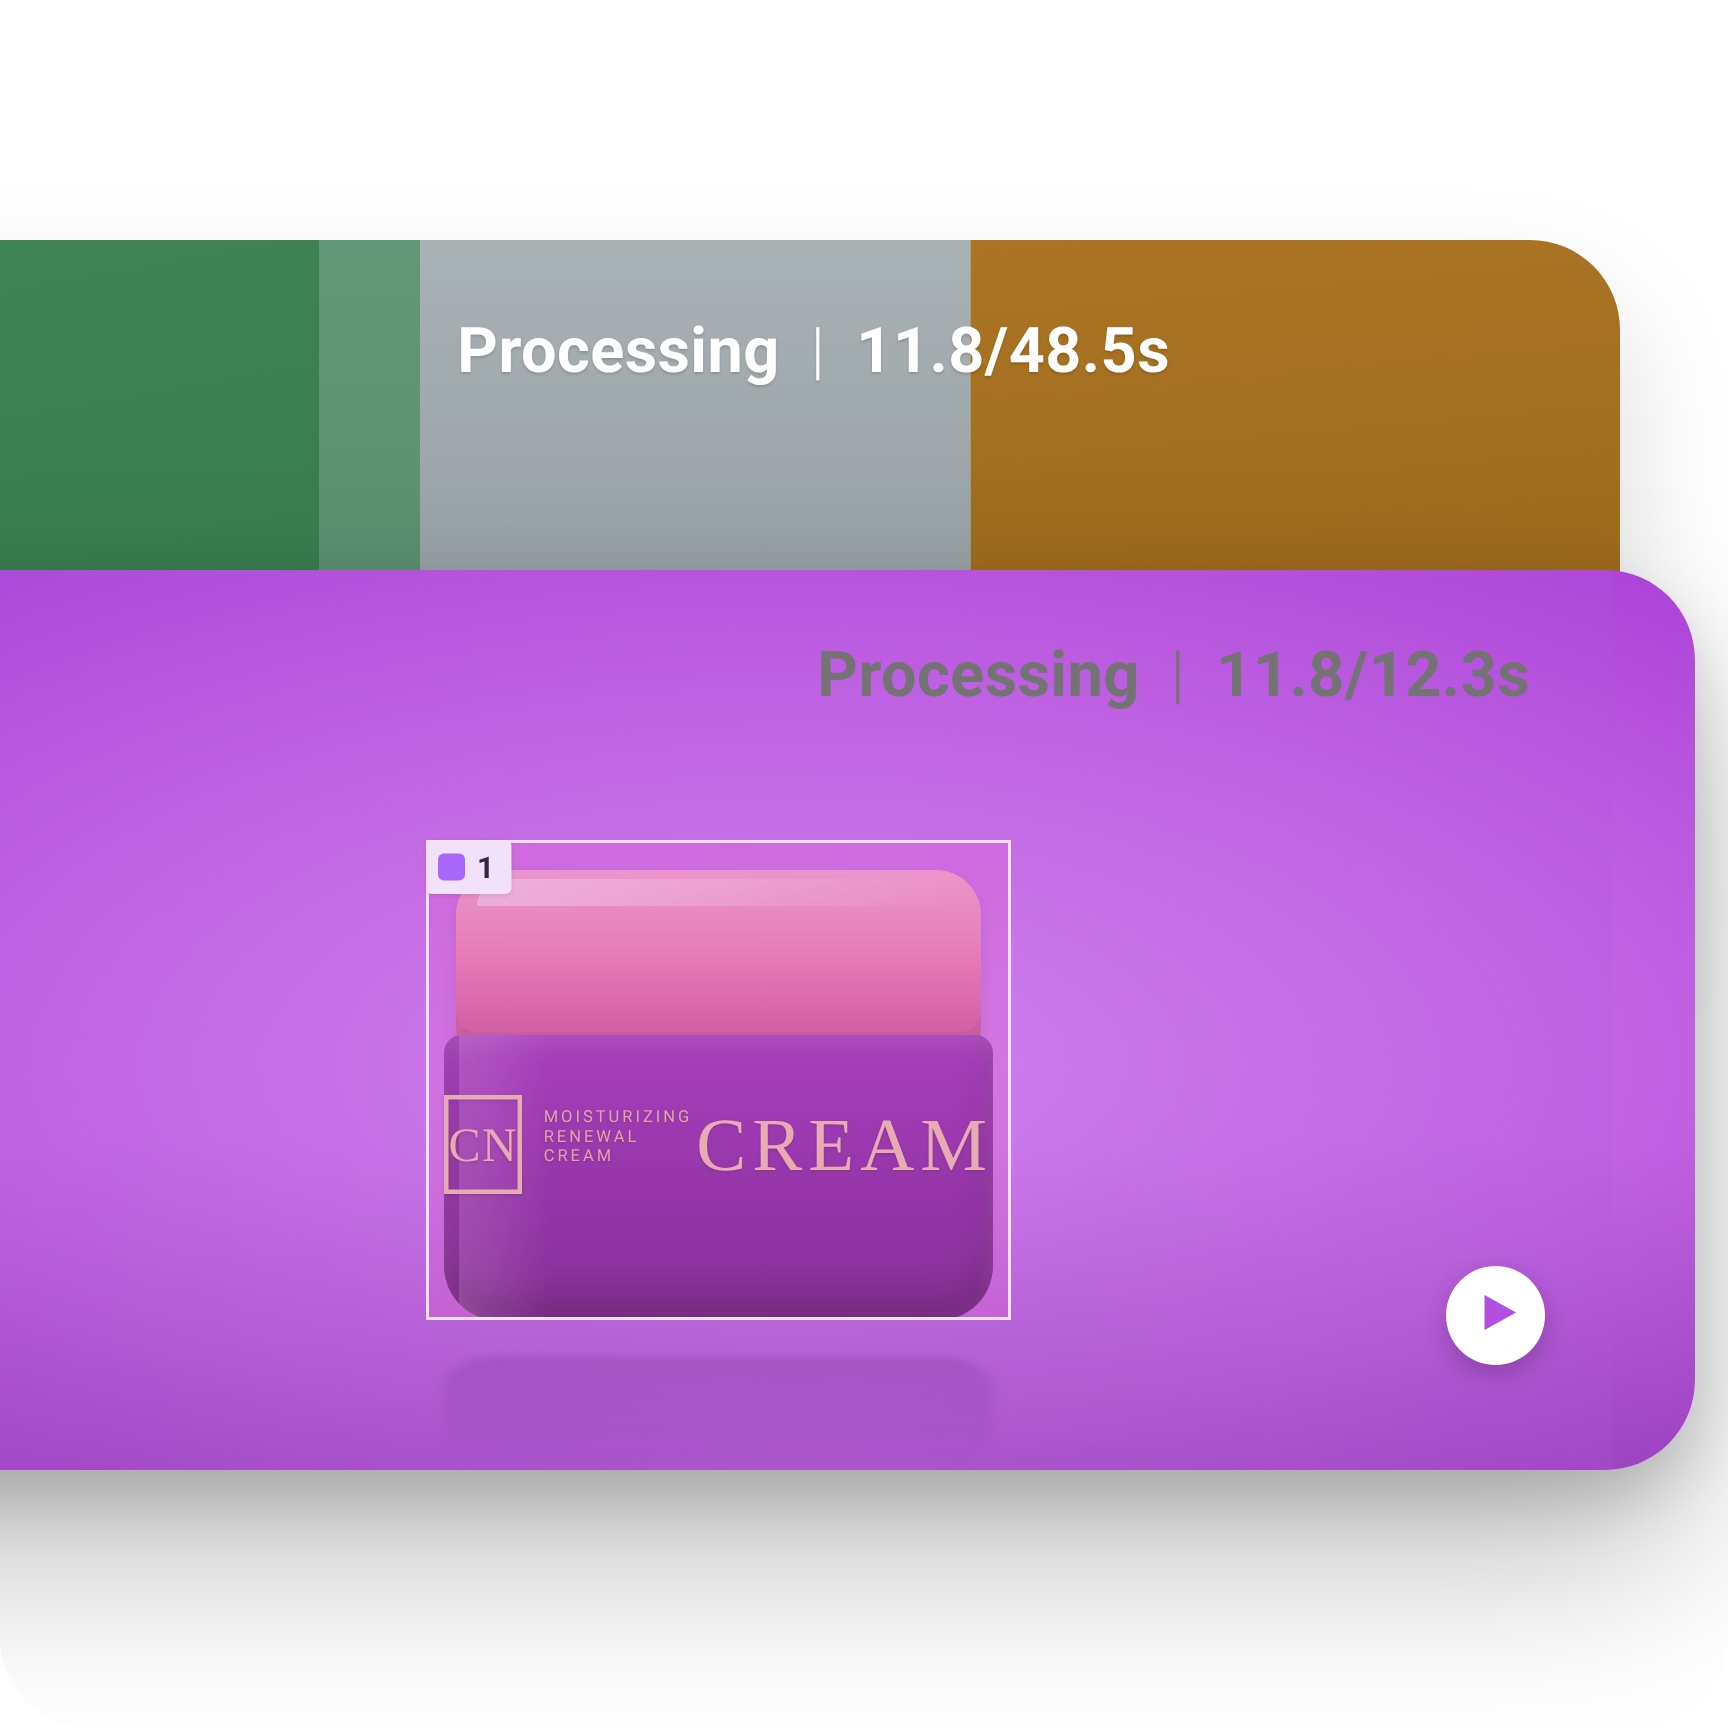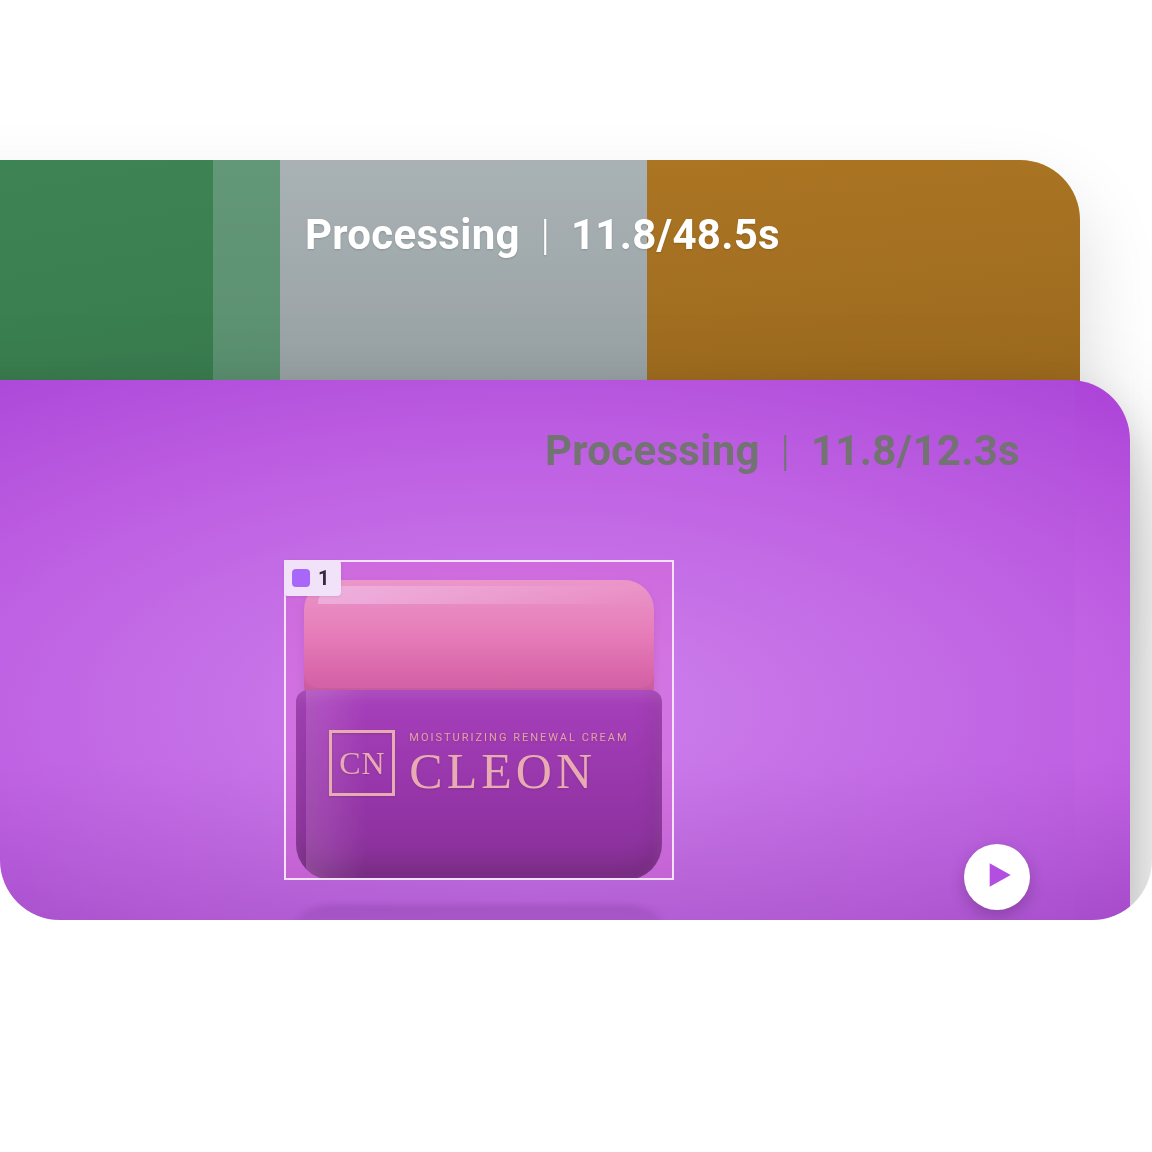--- a/index.html
+++ b/index.html
@@ -4,21 +4,21 @@
 <style>
   * { box-sizing: border-box; margin: 0; padding: 0; }
   html, body { width: 1152px; height: 1152px; }
   body {
     font-family: -apple-system, BlinkMacSystemFont, "Segoe UI", Roboto, Helvetica, Arial, sans-serif;
     background: #ffffff;
   }
   .page {
     position: relative;
     width: 1152px;
-    height: 920px;
+    height: 1152px;
     background: #ffffff;
     border-radius: 60px;
     overflow: hidden;
   }
 
   
   .card-back {
     position: absolute;
     top: 160px;
     left: -220px;
@@ -188,21 +188,21 @@
   .jar .brand{
     position:absolute; top:150px; left:0; right:0;
     display:flex; align-items:center; justify-content:center; gap:14px;
     color:#f3d6a4;
     filter: drop-shadow(0 1px 1px rgba(0,0,0,0.25));
   }
   .jar .brand .cn{
     width:66px;height:66px;border:3px solid #f3d6a4; display:flex;align-items:center;justify-content:center;
     font-family: Georgia, 'Times New Roman', serif; font-size:32px; letter-spacing:1px;
   }
-  .jar .brand .stack{ display:flex; flex-direction:column; align-items:flex-start;}
+  .jar .brand .stack{ display:flex; flex-direction:row; align-items:flex-start;}
   .jar .brand .tag{
     font-size:11px; letter-spacing:2px; color:#e9c98e; margin-bottom:2px;
   }
   .jar .brand .name{
     font-family: Georgia, 'Times New Roman', serif;
     font-size:50px; letter-spacing:4px; color:#f3d6a4; line-height:1;
   }
   .jar .reflection{
     position:absolute; top:300px; left:0; right:0; height:120px;
     background: linear-gradient(180deg, rgba(60,10,80,0.25), rgba(60,10,80,0));
@@ -283,21 +283,21 @@
     <div class="jar">
       <div class="reflection"></div>
       <div class="cap"></div>
       <div class="glass">
         <div class="shine"></div>
       </div>
       <div class="brand">
         <div class="cn">CN</div>
         <div class="stack">
           <div class="tag">MOISTURIZING RENEWAL CREAM</div>
-          <div class="name">CLEON</div>
+          <div class="name">CREAM</div>
         </div>
       </div>
     </div>
 
     <div class="bbox">
       <div class="bbox-fill"></div>
       <div class="bbox-chip">
         <span class="swatch" style="background:#a66bff;"></span>
         <span class="num">1</span>
       </div>

